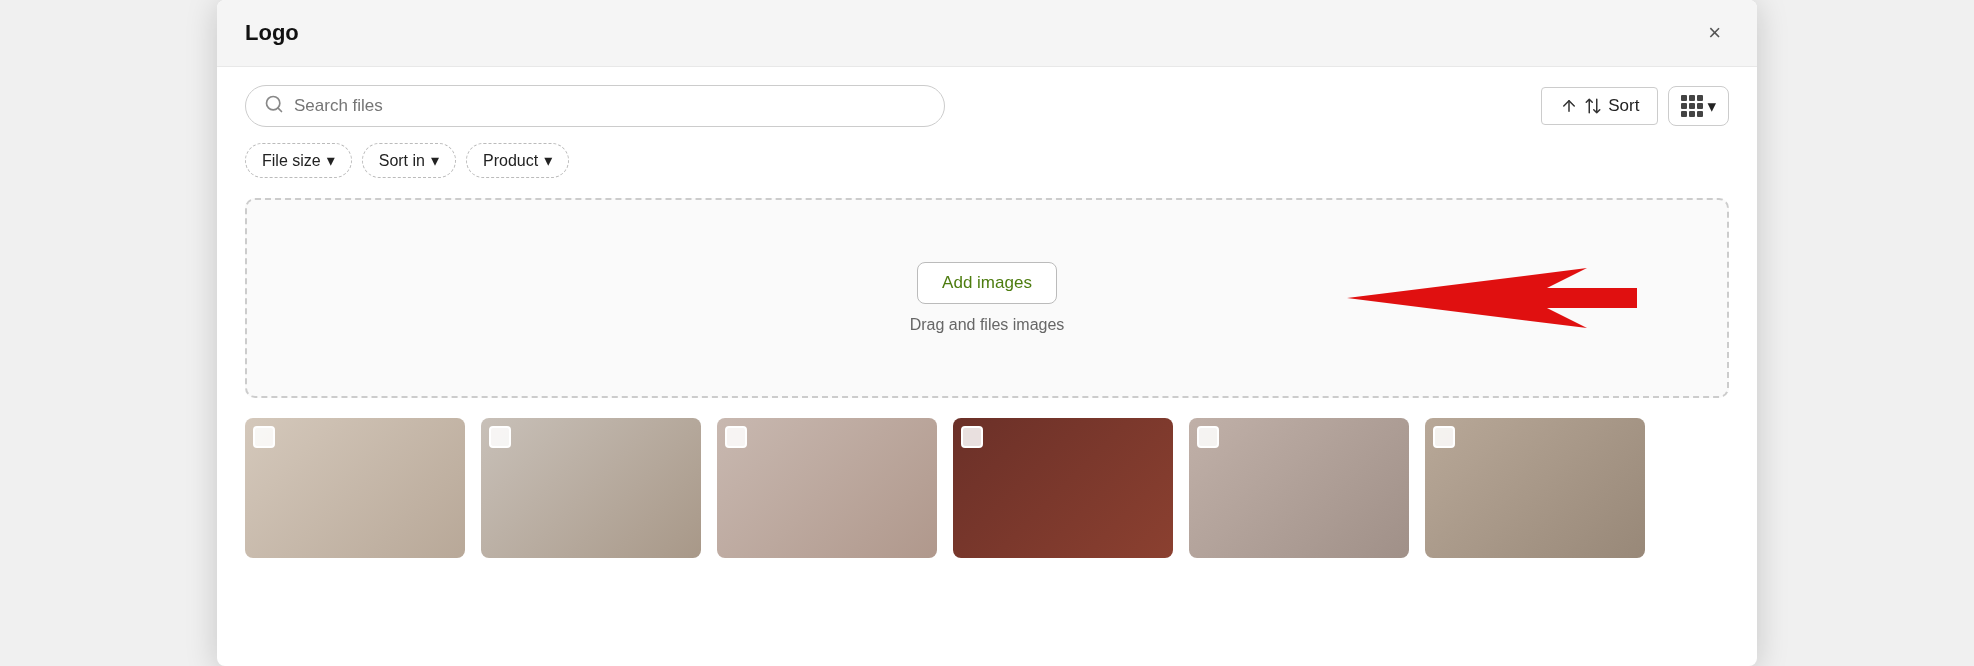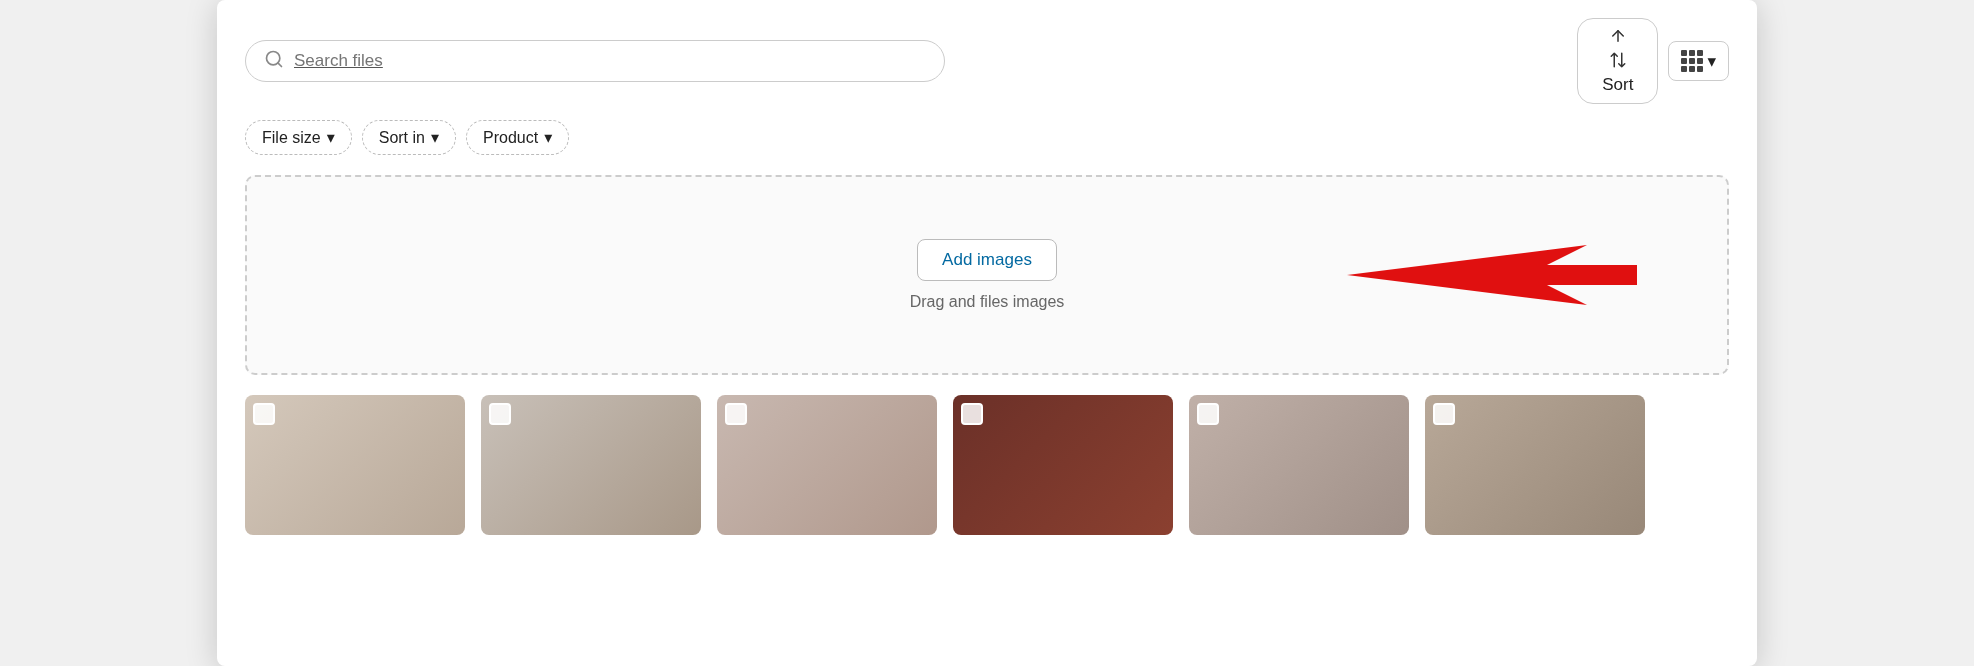--- a/index.html
+++ b/index.html
@@ -68,40 +68,38 @@
       color: #888;
       flex-shrink: 0;
     }
     .search-input {
       border: none;
       outline: none;
       font-size: 17px;
       color: #555;
       background: transparent;
       width: 100%;
-      text-decoration: underline;
     }
     .toolbar-right {
       display: flex;
       align-items: center;
       gap: 10px;
     }
     .sort-btn {
       display: flex;
       align-items: center;
       gap: 6px;
       border: 1.5px solid #ccc;
-      border-radius: 16px;
-      background: #fff;
-      padding: 8px 24px;
+      border-radius: 4px;
+      background: #fff;
+      padding: 8px 18px;
       font-size: 17px;
       cursor: pointer;
       color: #222;
       font-weight: 500;
-      flex-direction: column;
     }
     .grid-btn {
       display: flex;
       align-items: center;
       gap: 4px;
       border: 1.5px solid #ccc;
       border-radius: 8px;
       background: #fff;
       padding: 8px 12px;
       font-size: 17px;
@@ -141,21 +139,21 @@
       gap: 12px;
       position: relative;
     }
     .add-images-btn {
       border: 1.5px solid #bbb;
       border-radius: 8px;
       background: #fff;
       padding: 10px 24px;
       font-size: 17px;
       cursor: pointer;
-      color: #0369a1;
+      color: #4d7c0f;
       font-weight: 500;
       position: relative;
       z-index: 2;
     }
     .drag-drop-text {
       font-size: 16px;
       color: #666;
     }
 
     
@@ -215,20 +213,24 @@
       height: 6px;
       background: #444;
       border-radius: 1px;
     }
   </style>
 </head>
 <body>
 
 <div class="modal">
 
+  <div class="modal-header">
+    <span class="modal-title">Logo</span>
+    <button class="close-btn">×</button>
+  </div>
 
   <div class="toolbar">
     <div class="search-wrap">
       <div class="search-input-container">
         <span class="search-icon-svg">
           <svg width="20" height="20" viewBox="0 0 24 24" fill="none" stroke="#888" stroke-width="2" stroke-linecap="round" stroke-linejoin="round">
             <circle cx="11" cy="11" r="8"></circle>
             <line x1="21" y1="21" x2="16.65" y2="16.65"></line>
           </svg>
         </span>

